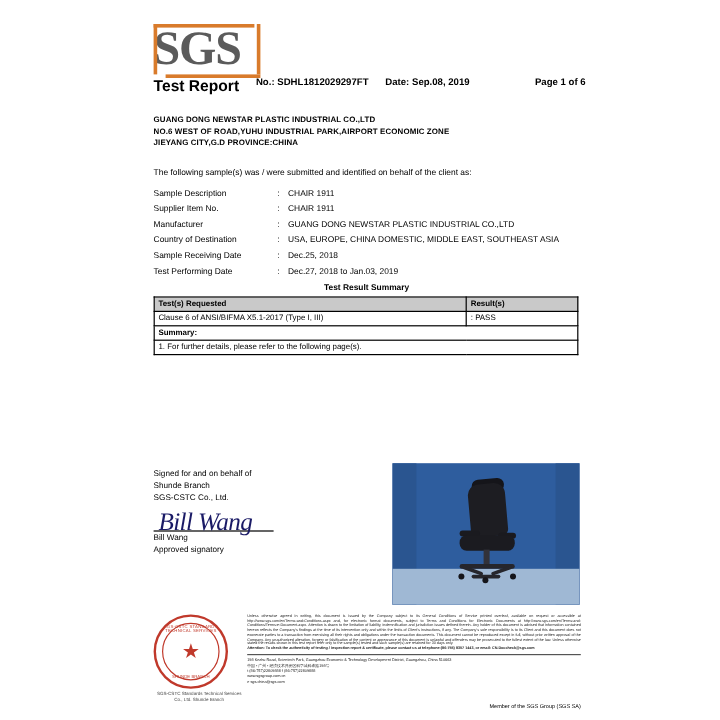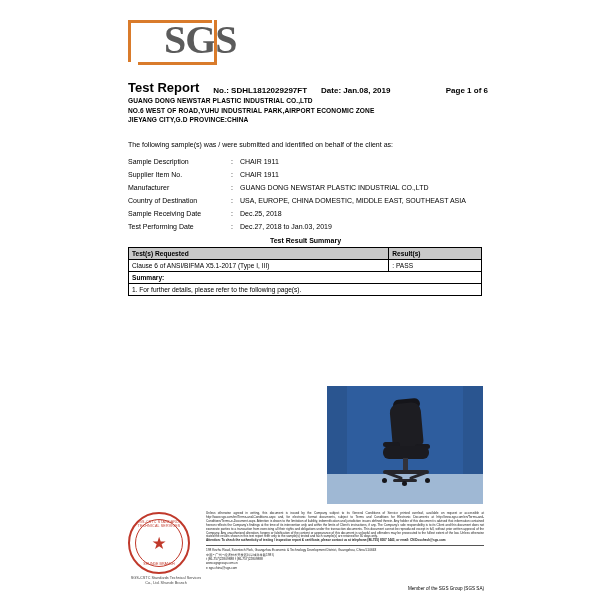--- a/index.html
+++ b/index.html
@@ -30,21 +30,20 @@
     width: 100px;
     height: 46px;
   }
   .logo-text {
     font-family: "Liberation Serif", serif;
     font-weight: bold;
     font-size: 40px;
     letter-spacing: -1px;
     color: #5b5b5b;
     line-height: 44px;
-    padding-left: 36px;
   }
   .logo-bar-top {
     position: absolute;
     left: 0;
     top: 2px;
     width: 84px;
     height: 3px;
     background: #d97b2b;
   }
   .logo-bar-left {
@@ -69,24 +68,24 @@
     top: 44px;
     width: 79px;
     height: 3px;
     background: #d97b2b;
   }
 
   
   .hdr {
     position: absolute;
     left: 128px;
-    top: 80px;
+    top: 64px;
     width: 360px;
     display: flex;
-    align-items: flex-end;
+    align-items: flex-start;
   }
   .hdr-title {
     font-weight: bold;
     font-size: 13px;
     margin-right: 14px;
   }
   .hdr-item {
     font-size: 8px;
     font-weight: bold;
     margin-right: 14px;
@@ -418,21 +417,21 @@
     <div class="logo-bar-top"></div>
     <div class="logo-bar-left"></div>
     <div class="logo-bar-right"></div>
     <div class="logo-bar-bottom"></div>
     <div class="logo-text">SGS</div>
   </div>
 
   <div class="hdr">
     <div class="hdr-title">Test Report</div>
     <div class="hdr-item">No.: SDHL1812029297FT</div>
-    <div class="hdr-item">Date: Jan.08, 2019</div>
+    <div class="hdr-item">Date: Sep.08, 2019</div>
     <div class="hdr-page">Page 1 of 6</div>
   </div>
 
   <div class="addr">
     <div>GUANG DONG NEWSTAR PLASTIC INDUSTRIAL CO.,LTD</div>
     <div>NO.6 WEST OF ROAD,YUHU INDUSTRIAL PARK,AIRPORT ECONOMIC ZONE</div>
     <div>JIEYANG CITY,G.D PROVINCE:CHINA</div>
   </div>
 
   <div class="intro">The following sample(s) was / were submitted and identified on behalf of the client as:</div>
@@ -483,20 +482,29 @@
     </tr>
     <tr class="summary-row">
       <td colspan="2">Summary:</td>
     </tr>
     <tr class="summary-note">
       <td colspan="2">1.  For further details, please refer to the following page(s).</td>
     </tr>
   </tbody>
     </table>
 
+  <div class="sig">
+    <div>Signed for and on behalf of</div>
+    <div>Shunde Branch</div>
+    <div>SGS-CSTC Co., Ltd.</div>
+    <div class="sig-script">Bill Wang</div>
+    <div class="sig-line"></div>
+    <div>Bill Wang</div>
+    <div>Approved signatory</div>
+  </div>
 
   <div class="photo">
     <div class="photo-wall-l"></div>
     <div class="photo-wall-r"></div>
     <div class="photo-floor"></div>
     <div class="ch-headrest"></div>
     <div class="ch-back"></div>
     <div class="ch-arm"></div>
     <div class="ch-arm2"></div>
     <div class="ch-seat"></div>

